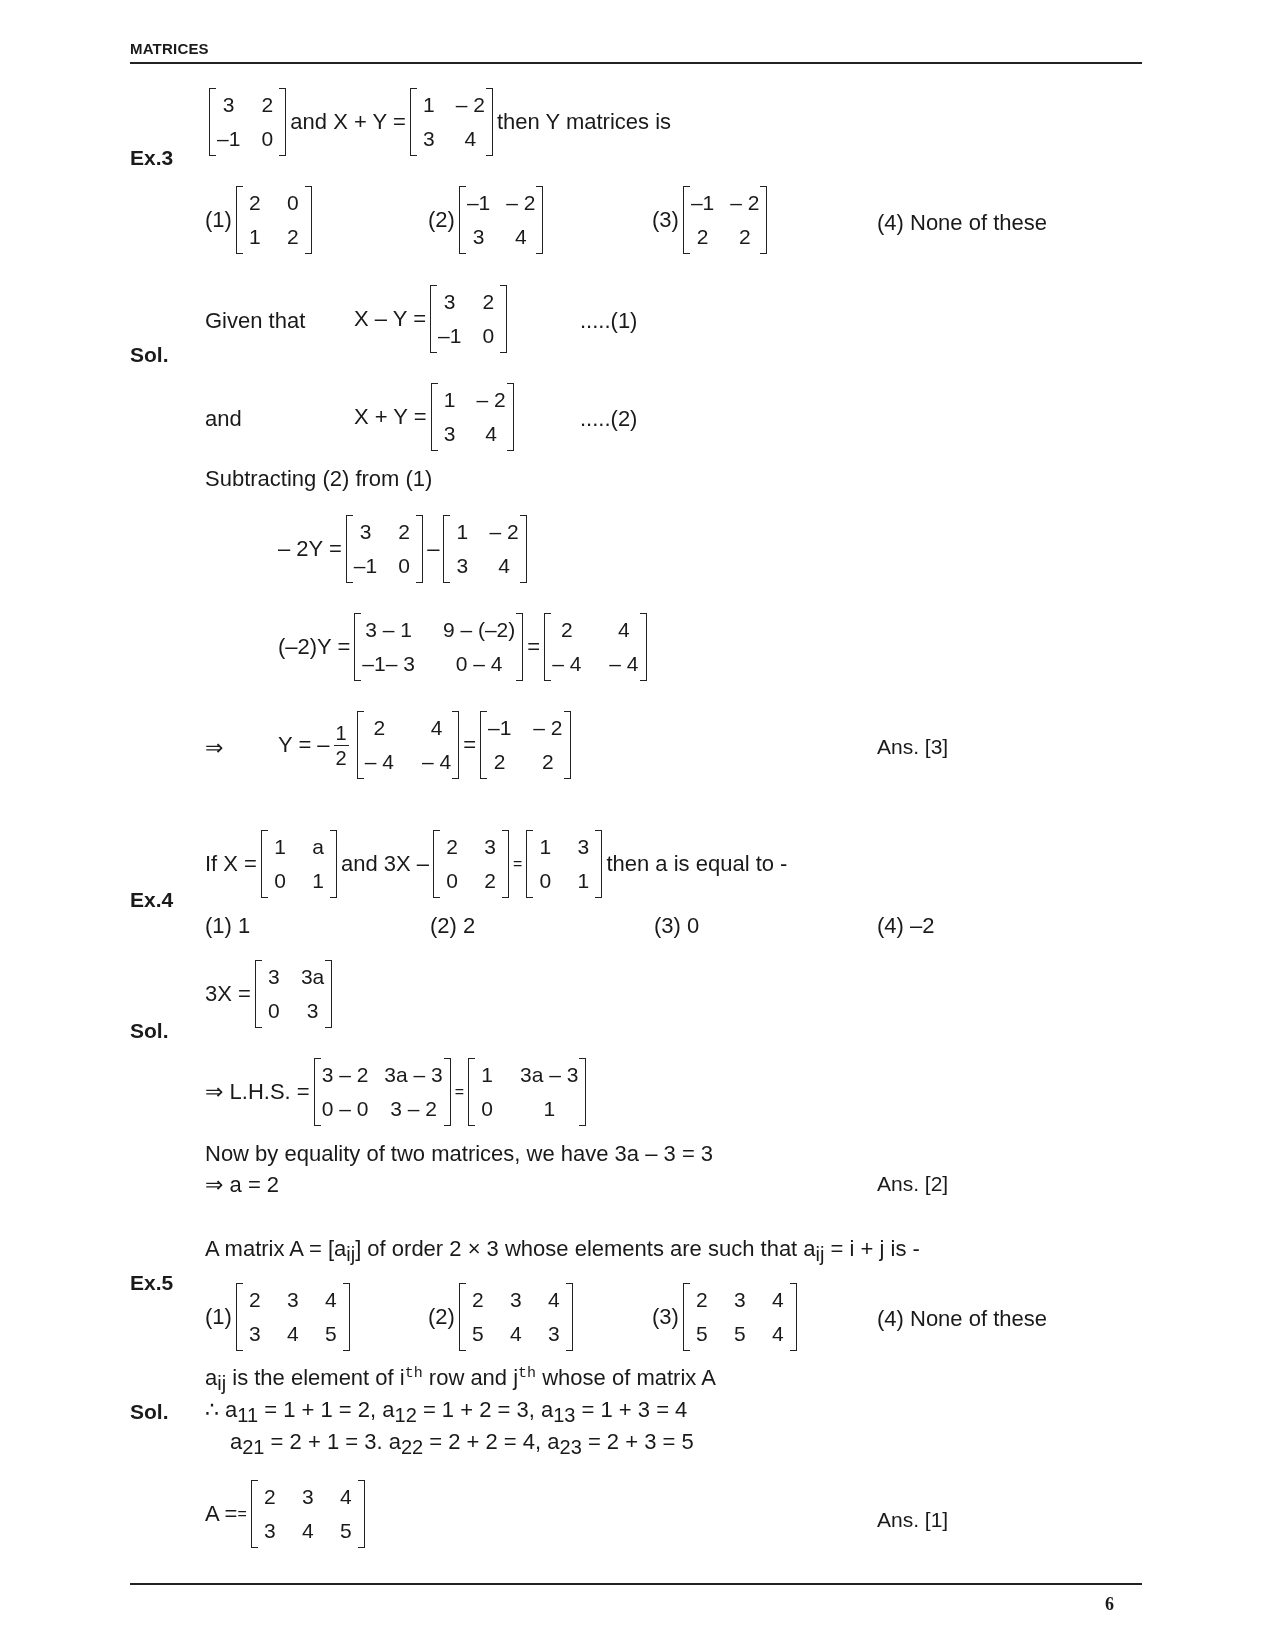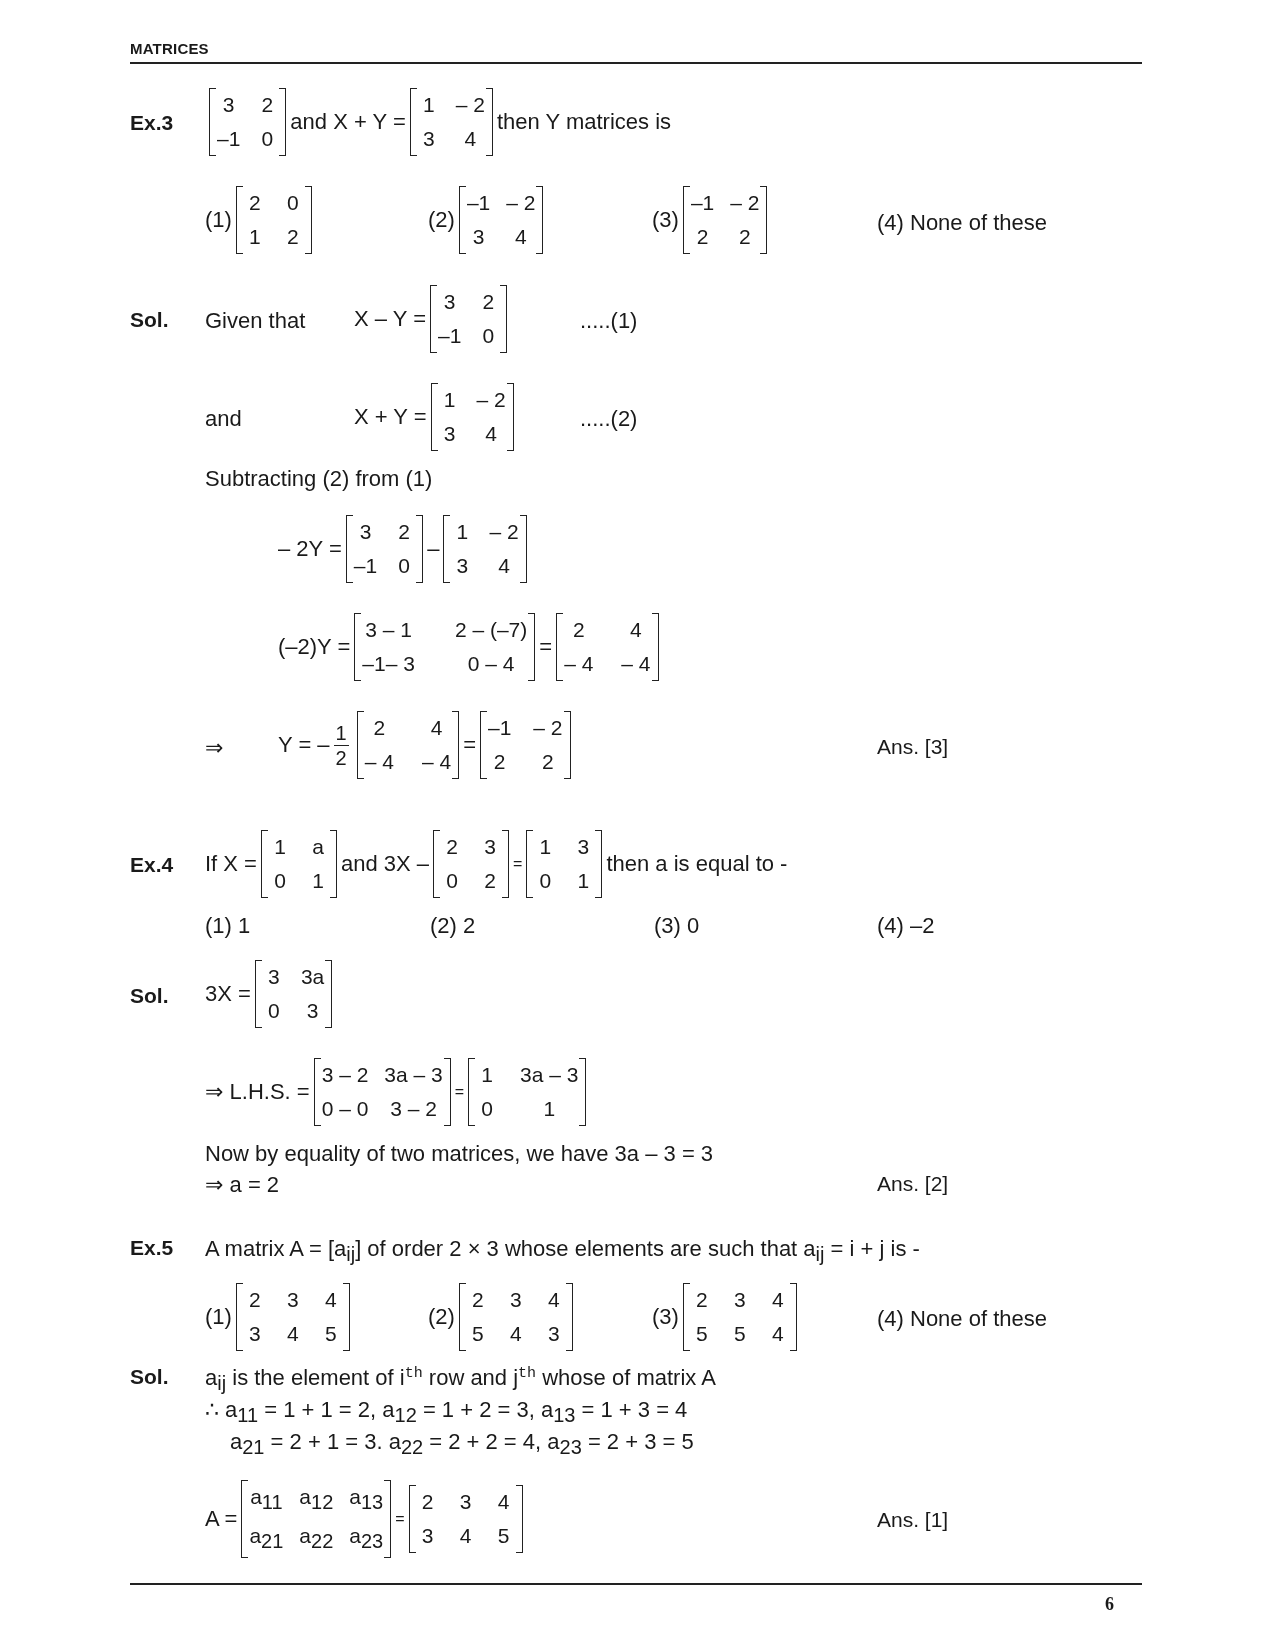--- a/index.html
+++ b/index.html
@@ -1,21 +1,21 @@
 <!DOCTYPE html>
 <html><head>
 <meta charset="utf-8">
 <style>
   html, body { margin:0; padding:0; background:#ffffff; }
   body { width:1275px; height:1650px; position:relative; overflow:hidden;
          font-family:"Liberation Sans", sans-serif; color:#1a1a1a; font-size:22px; }
   .abs { position:absolute; }
   .hdr { left:130px; top:40px; font-size:15px; font-weight:bold; letter-spacing:0.2px; }
   .rule { left:130px; width:1012px; height:2px; background:#222; }
-  .lbl { font-weight:bold; font-size:21px; }
+  .lbl { font-weight:bold; font-size:21px;margin-top:35px; }
   .txt { font-size:22px; white-space:nowrap; }
   .row { display:flex; align-items:center; white-space:nowrap; }
   .mat { display:inline-grid; position:relative; padding:2px 8px; margin:0 4px;
          row-gap:4px; column-gap:16px; text-align:center; font-size:21px; line-height:30px; }
   .mat::before, .mat::after { content:""; position:absolute; top:0; bottom:0; width:6px;
          border-top:1.5px solid #222; border-bottom:1.5px solid #222; }
   .mat::before { left:0; border-left:1.5px solid #222; }
   .mat::after { right:0; border-right:1.5px solid #222; }
   .c2 { grid-template-columns: repeat(2, auto); }
   .c3 { grid-template-columns: repeat(3, auto); }
@@ -119,23 +119,23 @@
   <span class="mat c2">
     <span class="cell">1</span>
       <span class="cell">– 2</span>
     <span class="cell">3</span>
       <span class="cell">4</span>
   </span>
 </div>
 
 <div class="abs row txt" style="left:278px;top:613px">
   <span>(–2)Y =</span>
-  <span class="mat c2" style="column-gap:40px">
+  <span class="mat c2" style="column-gap:28px">
     <span class="cell">3 – 1</span>
-      <span class="cell">2 – (–7)</span>
+      <span class="cell">9 – (–2)</span>
     <span class="cell">–1– 3</span>
       <span class="cell">0 – 4</span>
   </span>
   <span>=</span>
   <span class="mat c2" style="column-gap:28px">
     <span class="cell">2</span>
       <span class="cell">4</span>
     <span class="cell">– 4</span>
       <span class="cell">– 4</span>
   </span>
@@ -273,28 +273,20 @@
 </div>
 <div class="abs txt" style="left:205px;top:1397px">
   <span>∴ a</span><sub>11</sub><span> = 1 + 1 = 2, a</span><sub>12</sub><span> = 1 + 2 = 3, a</span><sub>13</sub><span> = 1 + 3 = 4</span>
 </div>
 <div class="abs txt" style="left:230px;top:1429px">
   <span>a</span><sub>21</sub><span> = 2 + 1 = 3. a</span><sub>22</sub><span> = 2 + 2 = 4, a</span><sub>23</sub><span> = 2 + 3 = 5</span>
 </div>
 
 <div class="abs row txt" style="left:205px;top:1480px">
   <span>A =</span>
-  <span class="mat c3" id="symMat">
-      <span class="cell"><span>a</span><sub>11</sub></span>
-      <span class="cell"><span>a</span><sub>12</sub></span>
-      <span class="cell"><span>a</span><sub>13</sub></span>
-      <span class="cell"><span>a</span><sub>21</sub></span>
-      <span class="cell"><span>a</span><sub>22</sub></span>
-      <span class="cell"><span>a</span><sub>23</sub></span>
-    </span>
   <span style="font-size:16px">=</span>
   <span class="mat c3">
     <span class="cell">2</span>
       <span class="cell">3</span>
       <span class="cell">4</span>
     <span class="cell">3</span>
       <span class="cell">4</span>
       <span class="cell">5</span>
   </span>
 </div>

